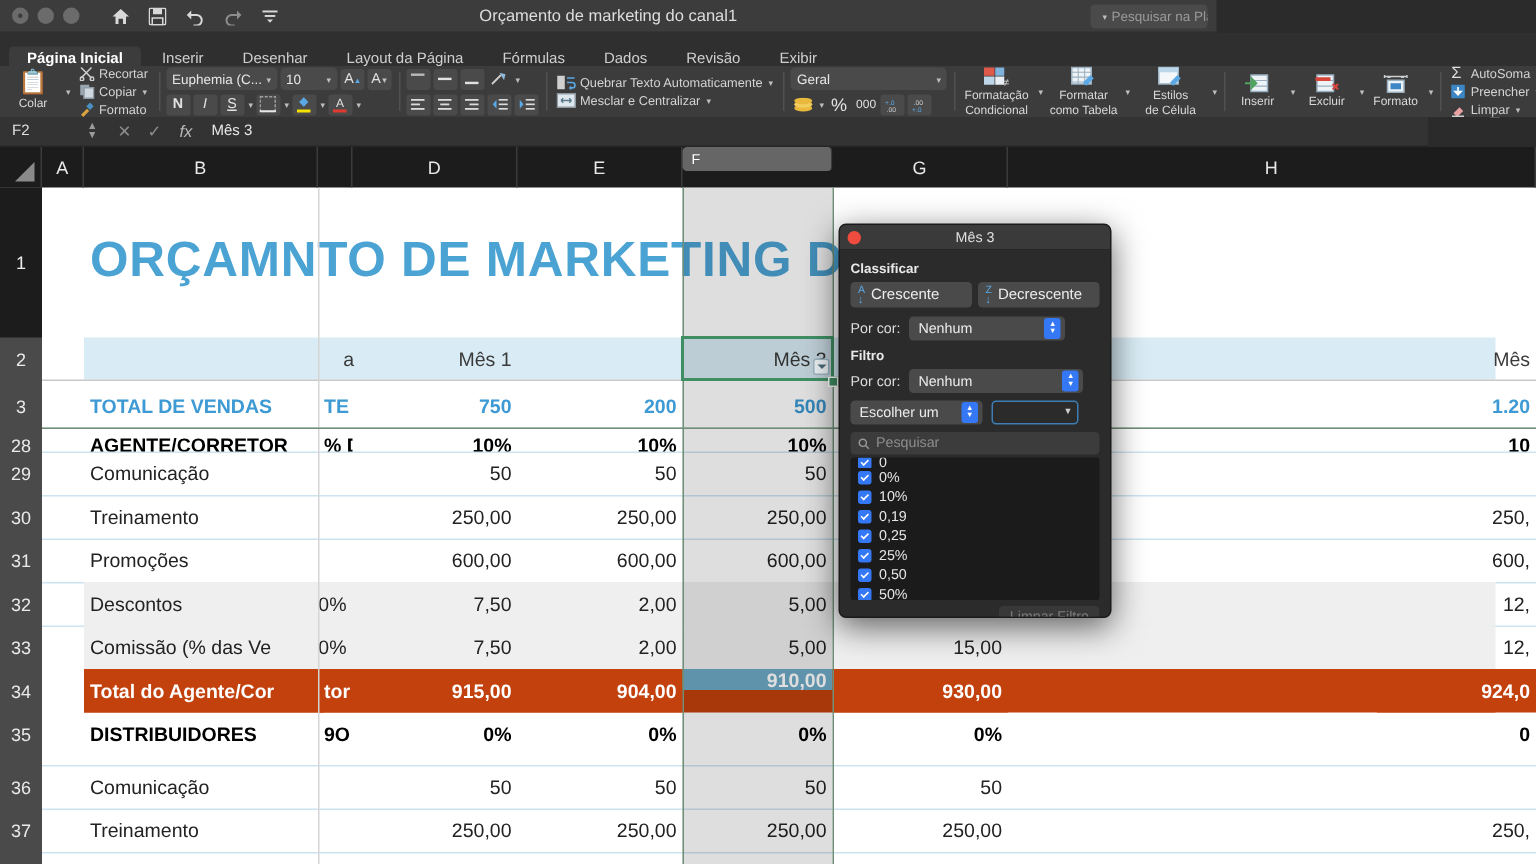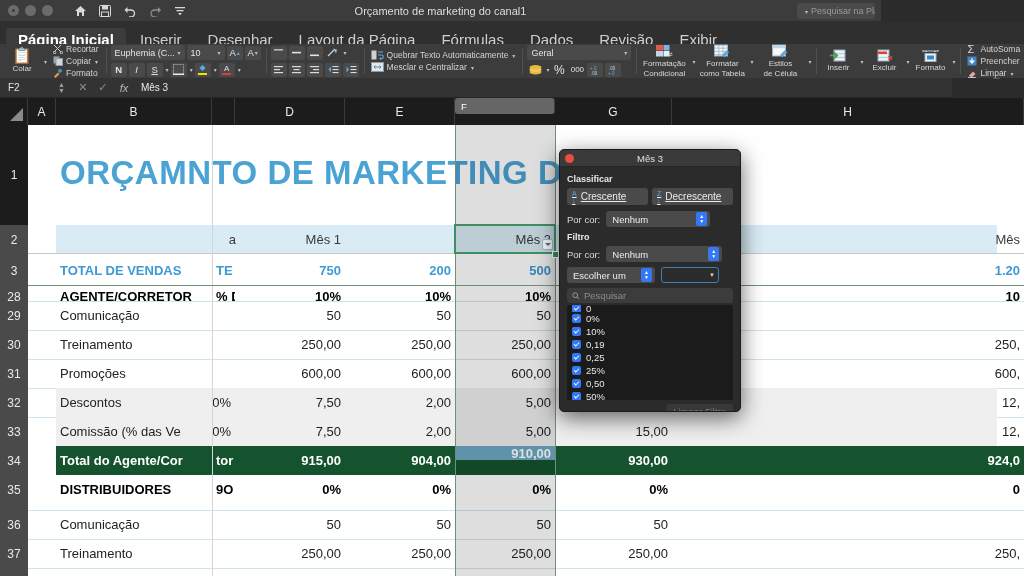--- a/index.html
+++ b/index.html
@@ -6,42 +6,42 @@
   html,body { width:1024px; height:576px; overflow:hidden; }
   body {
     font-family: "Liberation Sans", sans-serif;
     background:#2b2b2b; color:#d8d8d8;
     -webkit-font-smoothing:antialiased;
   }
   .app { position:relative; width:1024px; height:576px; }
 
   
   .titlebar{
-    position:absolute; left:0; top:0; width:881px; height:22px;
+    position:absolute; left:0; top:0; width:811px; height:22px;
     background:#3c3c3c; border-bottom:1px solid #2f2f2f;
     display:flex; align-items:center;
   }
   .traffic{ display:flex; gap:6px; padding-left:8px; align-items:center;}
   .tl{ width:11px;height:11px;border-radius:50%; background:#6b6b6b;}
   .tl.a{ position:relative;}
   .tl.a:after{content:"";position:absolute;left:4px;top:4px;width:3px;height:3px;border-radius:50%;background:#3c3c3c;}
   .qat{ display:flex; align-items:center; gap:3px; margin-left:16px;}
   .qat .qbtn{ width:22px;height:18px;display:flex;align-items:center;justify-content:center;
      color:#d0d0d0; font-size:13px; border-radius:3px; cursor:default;}
   .qat .qbtn svg{ display:block;}
   .wtitle{ position:absolute; left:0; right:0; text-align:center; font-size:11px; color:#dedede;
      pointer-events:none;}
   .searchbox{ position:absolute; right:6px; top:3px; width:78px; height:16px; background:#4a4a4a;
      border-radius:3px; display:flex; align-items:center; padding:0 4px; gap:3px; overflow:hidden;}
   .searchbox .ph{ font-size:9px; color:#9a9a9a; white-space:nowrap;}
 
   
   .tabbar{ position:absolute; left:0; top:22px; width:1024px; height:22px;
      background:#2f2f2f; display:flex; align-items:center; padding-left:6px; gap:2px;}
-  .tab{ font-size:15px; padding:3px 12px; color:#cfcfcf; border-radius:3px 3px 0 0; cursor:default;
+  .tab{ font-size:10px; padding:3px 12px; color:#cfcfcf; border-radius:3px 3px 0 0; cursor:default;
      white-space:nowrap;margin-top:12px;}
   .tab.active{ background:#3c3c3c; color:#fff; font-weight:bold;}
   .connect{ position:absolute; right:4px; top:24px; font-size:10px; color:#d6d6d6; display:flex;
      align-items:center; gap:3px;margin-top:44px;}
 
   
   .ribbon{ position:absolute; left:0; top:44px; width:1024px; height:34px;
      background:#3c3c3c; display:flex; align-items:stretch; }
   .rgroup{ display:flex; align-items:center; padding:0 5px; gap:4px; position:relative;}
   .rgroup + .rgroup:before{ content:""; position:absolute; left:0; top:4px; bottom:4px;
@@ -102,21 +102,21 @@
   .r{ justify-content:flex-end;}
   .l{ justify-content:flex-start;}
   .vline{ position:absolute; top:0; bottom:0; width:1px; background:#cfcfcf;}
   .hline{ position:absolute; left:0; right:0; height:1px; background:#cde3ef;}
   .hline.solid{ background:#c8c8c8;}
   .freezev{ position:absolute; top:0; bottom:0; width:1px; background:#6f8f78;}
   .freezeh{ position:absolute; left:0; right:0; height:1px; background:#6f8f78;}
   .selcolband{ position:absolute; top:0; bottom:0; background:rgba(0,0,0,0.13);}
   .title-cell{ font-size:33px; font-weight:bold; color:#4ba3d3; letter-spacing:0.5px;}
   .hdr-band{ background:#d9ecf5;}
-  .tot-band{ background:#14532d; color:#fff; font-weight:bold;}
+  .tot-band{ background:#c2410c; color:#fff; font-weight:bold;}
   .tot-band.dim{ background:#6ea9c6;}
   .blue-bold{ color:#3d9ad4; font-weight:bold;}
   .bold{ font-weight:bold; color:#000;}
   .shade{ background:#efefef;}
   .selbox{ position:absolute; border:2px solid #3f8f63; pointer-events:none;}
   .fhandle{ position:absolute; width:7px;height:7px; background:#3f8f63; border:1px solid #fff;}
   .filterbtn{ position:absolute; width:11px; height:11px; background:#e9eff2; border:1px solid #9bb3bf;
      border-radius:2px; display:flex; align-items:center; justify-content:center;}
   .filterbtn:after{ content:""; border-style:solid; border-width:3px 3px 0 3px;
      border-color:#4a6b7a transparent transparent transparent;}
@@ -127,21 +127,21 @@
      border:1px solid #1b1b1b; overflow:hidden;}
   .pop-title{ height:17px; background:#3a3a3a; display:flex; align-items:center;
      justify-content:center; font-size:9.5px; color:#e0e0e0; position:relative;
      border-bottom:1px solid #262626;}
   .pop-close{ position:absolute; left:5px; top:4px; width:9px;height:9px;border-radius:50%;
      background:#ef4b3f;}
   .pop-body{ padding:5px 7px;}
   .sect{ font-size:9px; font-weight:bold; color:#e8e8e8; margin:2px 0 4px 0;}
   .btnrow{ display:flex; gap:4px; margin-bottom:6px;}
   .sortbtn{ flex:1; height:17px; background:#4a4a4a; border-radius:3px; font-size:10px;
-     color:#ececec; display:flex; align-items:center; gap:4px; padding-left:5px;text-decoration:underline;}
+     color:#ececec; display:flex; align-items:center; gap:4px; padding-left:5px;}
   .azicon{ font-size:7px; line-height:7px; color:#5aa9e6; display:flex; flex-direction:column;}
   .frow{ display:flex; align-items:center; gap:6px; margin-bottom:5px;}
   .flabel{ font-size:9.5px; color:#dcdcdc; white-space:nowrap;}
   .sel{ height:16px; background:#4a4a4a; border-radius:3px; font-size:9.5px; color:#ececec;
      display:flex; align-items:center; padding:0 3px 0 6px; justify-content:space-between;}
   .stepper{ width:11px;height:14px;background:#3478f6;border-radius:2px; display:flex;
      flex-direction:column; align-items:center; justify-content:center; color:#fff;
      font-size:5px; line-height:5px;}
   .combo{ height:16px; background:#2b2b2b; border:1px solid #3d7fb5; border-radius:3px;
      display:flex; align-items:center; justify-content:flex-end; padding-right:3px;}

